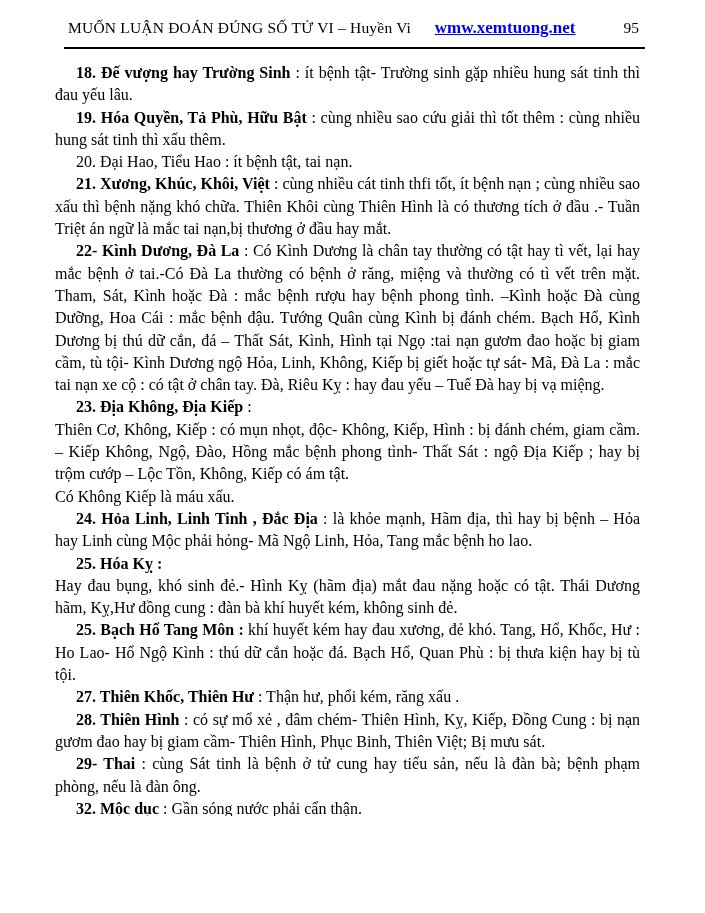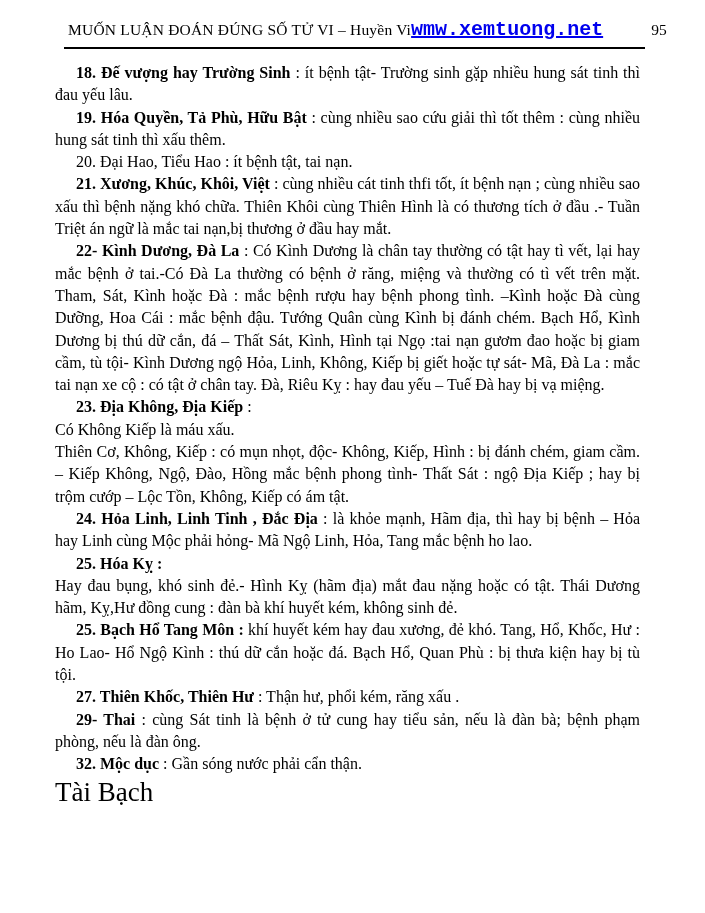--- a/index.html
+++ b/index.html
@@ -23,24 +23,24 @@
   }
   .header-title{
     letter-spacing:0.2px;
   }
   .header-right{
     display:flex;
     align-items:baseline;
     gap:26px;
   }
   .header-link{
-    font-family:Liberation Mono, monospace;
+    font-family:Liberation Serif, serif;
     font-weight:bold;
     text-decoration:underline;
-    font-size:20px;
+    font-size:17px;
     cursor:pointer;
   }
   .header-pagenum{
     font-size:15.5px;
     margin-left:22px;
   }
   .header-rule{
     position:absolute;
     top:47px;left:64px;
     width:581px;height:2px;
@@ -86,25 +86,26 @@
   <div class="header-rule"></div>
 
   <div class="content">
 
     <p class="indent"><b>18. Đế vượng hay Trường Sinh</b><span> : ít bệnh tật- Trường sinh gặp nhiều hung sát tinh thì đau yếu lâu.</span></p>
       <p class="indent"><b>19. Hóa Quyền, Tả Phù, Hữu Bật</b><span> : cùng nhiều sao cứu giải thì tốt thêm : cùng nhiều  hung sát tinh thì xấu thêm.</span></p>
       <p class="indent"><span>20. Đại Hao, Tiểu Hao :  ít bệnh tật, tai nạn.</span></p>
       <p class="indent"><b>21. Xương, Khúc, Khôi, Việt</b><span> : cùng nhiều cát tinh thfi tốt, ít bệnh nạn ; cùng nhiều sao xấu thì bệnh nặng  khó chữa. Thiên Khôi cùng Thiên Hình  là có  thương tích ở đầu .- Tuần Triệt án ngữ  là mắc tai nạn,bị thương ở đầu hay mắt.</span></p>
       <p class="indent"><b>22- Kình Dương, Đà La</b><span> : Có Kình Dương  là chân tay thường có tật hay tì vết, lại hay mắc bệnh ở  tai.-Có Đà La thường có bệnh ở răng, miệng và thường có  tì vết trên mặt. Tham, Sát, Kình hoặc Đà :  mắc bệnh rượu hay bệnh phong tình. –Kình hoặc Đà cùng Dưỡng, Hoa Cái : mắc bệnh đậu. Tướng Quân cùng Kình bị đánh chém. Bạch Hổ, Kình Dương bị thú dữ cắn, đá – Thất Sát, Kình, Hình tại Ngọ :tai nạn gươm đao hoặc bị giam cầm, tù tội- Kình Dương ngộ Hỏa, Linh, Không, Kiếp bị giết hoặc tự sát- Mã, Đà La : mắc tai nạn xe cộ : có tật ở chân tay. Đà, Riêu Kỵ : hay đau yếu – Tuế Đà hay bị vạ miệng.</span></p>
       <p class="indent"><b>23. Địa Không, Địa Kiếp</b><span> :</span></p>
+      <p><span>Thiên Cơ, Không, Kiếp : có mụn nhọt, độc- Không, Kiếp, Hình : bị đánh chém, giam cầm. – Kiếp Không, Ngộ, Đào, Hồng mắc bệnh phong tình- Thất Sát : ngộ Địa Kiếp ; hay bị trộm cướp – Lộc Tồn, Không, Kiếp có ám tật.</span></p>
       <p><span>Có Không Kiếp là máu xấu.</span></p>
-      <p><span>Thiên Cơ, Không, Kiếp : có mụn nhọt, độc- Không, Kiếp, Hình : bị đánh chém, giam cầm. – Kiếp Không, Ngộ, Đào, Hồng mắc bệnh phong tình- Thất Sát : ngộ Địa Kiếp ; hay bị trộm cướp – Lộc Tồn, Không, Kiếp có ám tật.</span></p>
       <p class="indent"><b>24. Hỏa Linh, Linh Tinh , Đắc Địa</b><span> : là khỏe mạnh, Hãm địa, thì hay bị bệnh – Hỏa hay Linh cùng Mộc phải hỏng- Mã Ngộ Linh, Hỏa, Tang mắc bệnh ho lao.</span></p>
       <p class="indent"><b>25. Hóa Kỵ :</b></p>
       <p><span>Hay đau bụng, khó sinh đẻ.- Hình Kỵ (hãm địa) mắt đau nặng hoặc có tật. Thái Dương hãm, Kỵ,Hư đồng cung : đàn bà khí huyết kém, không sinh đẻ.</span></p>
       <p class="indent"><b>25. Bạch Hổ  Tang Môn :</b><span>   khí huyết kém hay đau xương, đẻ khó. Tang, Hổ, Khốc, Hư : Ho Lao- Hổ Ngộ Kình : thú dữ  cắn hoặc đá. Bạch Hổ, Quan Phù : bị thưa kiện hay bị tù tội.</span></p>
       <p class="indent"><b>27. Thiên Khốc, Thiên Hư</b><span> : Thận hư, phổi kém, răng xấu .</span></p>
+      <p class="indent"><b>28. Thiên Hình</b><span> : có sự mổ xẻ , đâm chém- Thiên Hình, Kỵ,  Kiếp, Đồng Cung : bị nạn gươm đao hay bị giam cầm- Thiên Hình, Phục Binh, Thiên Việt; Bị mưu sát.</span></p>
       <p class="indent"><b>29- Thai</b><span> : cùng Sát tinh là bệnh ở tử cung hay tiểu sản, nếu là đàn bà; bệnh phạm phòng, nếu là đàn ông.</span></p>
       <p class="indent"><b>32. Mộc dục</b><span> : Gần sóng nước phải cẩn thận.</span></p>
       <p class="section-heading">Tài Bạch</p>
   </div>
 
 </div>
 
 </body></html>

